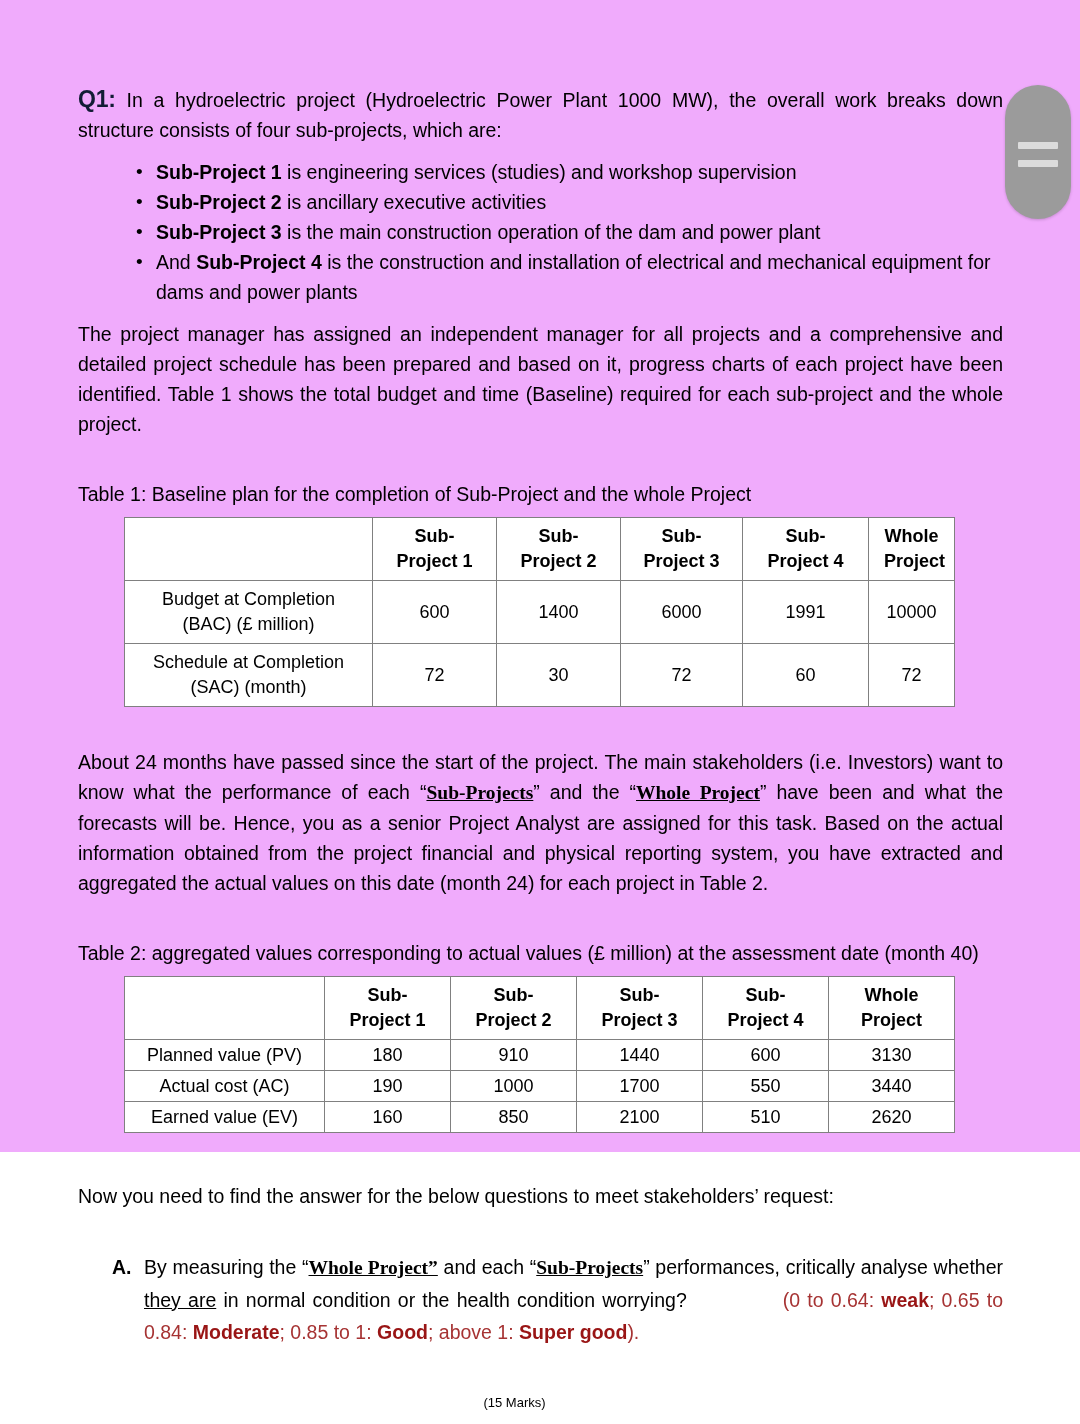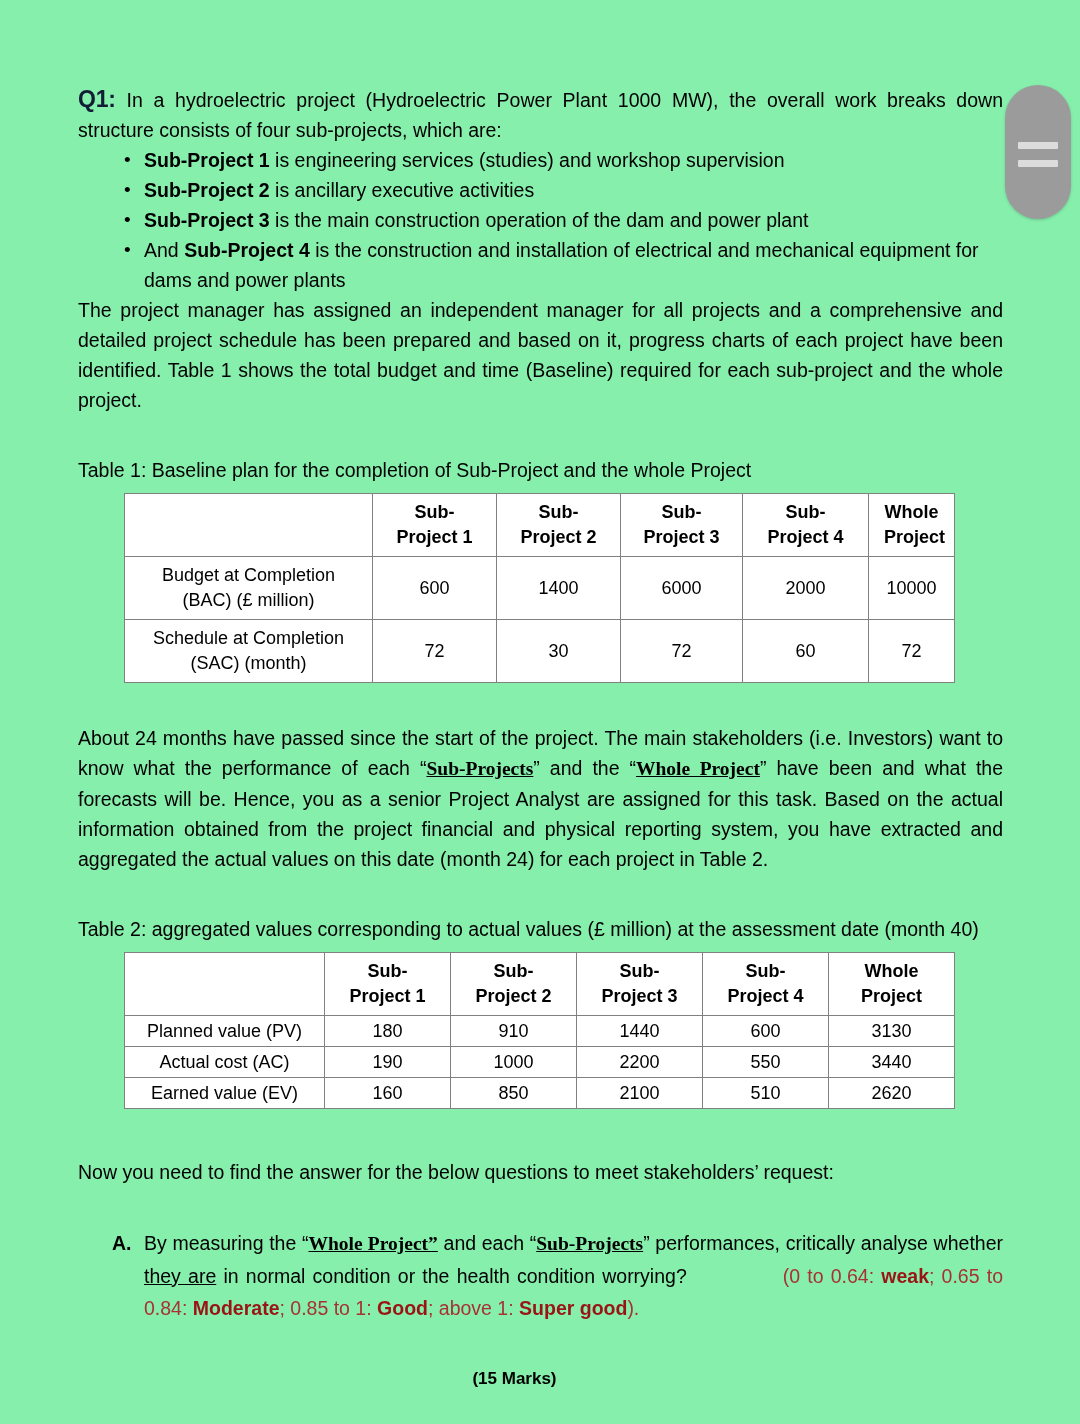--- a/index.html
+++ b/index.html
@@ -12,22 +12,22 @@
     width: 1080px;
     height: 1424px;
     position: relative;
     font-family: "Liberation Sans", sans-serif;
     color: #000000;
     overflow: hidden;
   }
   .page {
     position: relative;
     width: 1080px;
-    height: 1424px;
-    background: #86efac;
+    height: 1152px;
+    background: #f0abfc;
     box-sizing: border-box;
     padding: 0;
   }
   .content {
     position: absolute;
     left: 78px;
     top: 84px;
     width: 925px;
   }
 
@@ -44,21 +44,21 @@
     font-size: 23px;
     color: #121c35;
     letter-spacing: -0.2px;
   }
   b, strong { font-weight: bold; }
   .u { text-decoration: underline; }
   .bu { font-weight: bold; text-decoration: underline; font-family: Liberation Serif, serif; }
 
   
   ul.bullets {
-    margin: 0;
+    margin: 12px;
     padding: 0;
     list-style: none;
   }
   ul.bullets li {
     font-size: 19.5px;
     line-height: 30px;
     padding-left: 20px;
     margin-left: 46px;
     position: relative;
     text-indent: 0;
@@ -148,22 +148,22 @@
     text-align: justify;
   }
   .qblock .qletter {
     position: absolute;
     left: 0;
     top: 0;
     font-weight: bold;
   }
   .marks {
     text-align: center;
-    font-weight: bold;
-    font-size: 17px;
+    font-weight: normal;
+    font-size: 13px;
     line-height: 30px;
     padding-right: 52px;
   }
   .red      { color: #a63333; }
   .red b    { color: #991515; font-weight: bold; }
   .gapwide  { display: inline-block; width: 96px; }
 
   
   .handle {
     position: absolute;
@@ -228,21 +228,21 @@
           <th class="hdr"><span>Sub-</span><br><span>Project 4</span></th>
           <th class="hdr"><span>Whole</span><br><span>Project</span></th>
         </tr>
       </thead>
       <tbody>
         <tr class="datarow">
           <td class="rowlabel"><span>Budget at Completion</span><br><span>(BAC) (£ million)</span></td>
           <td class="val">600</td>
           <td class="val">1400</td>
           <td class="val">6000</td>
-          <td class="val">2000</td>
+          <td class="val">1991</td>
           <td class="val">10000</td>
         </tr>
         <tr class="datarow">
           <td class="rowlabel"><span>Schedule at Completion</span><br><span>(SAC) (month)</span></td>
           <td class="val">72</td>
           <td class="val">30</td>
           <td class="val">72</td>
           <td class="val">60</td>
           <td class="val">72</td>
         </tr>
@@ -284,21 +284,21 @@
           <td class="val">180</td>
           <td class="val">910</td>
           <td class="val">1440</td>
           <td class="val">600</td>
           <td class="val">3130</td>
         </tr>
         <tr class="datarow">
           <td class="val">Actual cost (AC)</td>
           <td class="val">190</td>
           <td class="val">1000</td>
-          <td class="val">2200</td>
+          <td class="val">1700</td>
           <td class="val">550</td>
           <td class="val">3440</td>
         </tr>
         <tr class="datarow">
           <td class="val">Earned value (EV)</td>
           <td class="val">160</td>
           <td class="val">850</td>
           <td class="val">2100</td>
           <td class="val">510</td>
           <td class="val">2620</td>

